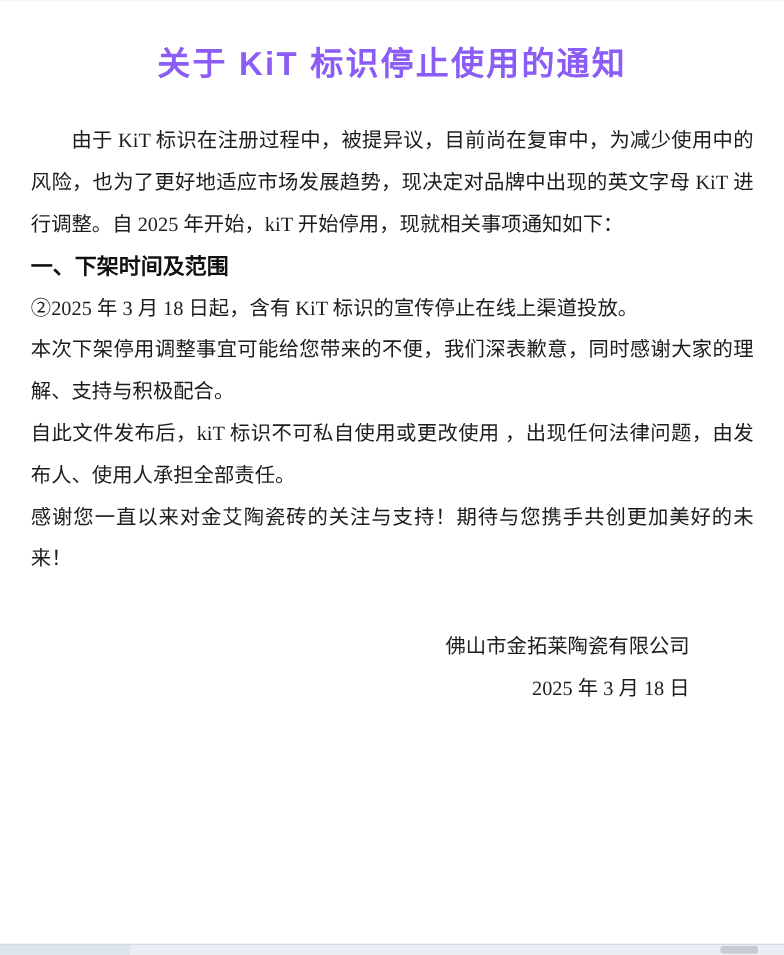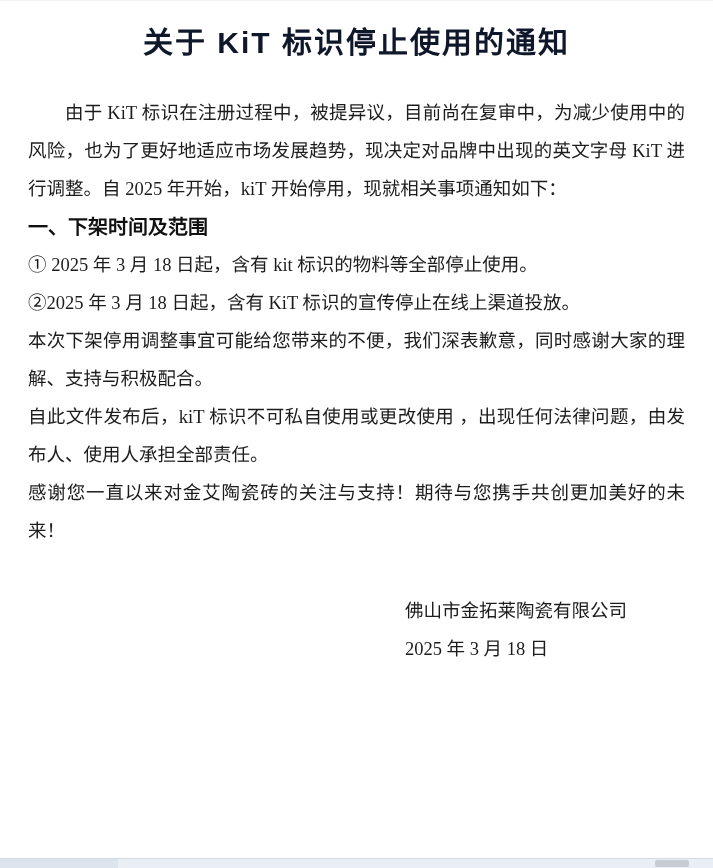--- a/index.html
+++ b/index.html
@@ -18,27 +18,27 @@
   .page {
     position: absolute;
     inset: 0;
     background: #ffffff;
     border-top: 1px solid #f2f4f6;
   }
   .doc {
     padding: 0 28px;
   }
   .doc-title {
-    margin: 24px 10px 0 10px;
+    margin: 40px 10px 0 10px;
     text-align: center;
     font-family: "Liberation Sans", "DejaVu Sans", sans-serif;
     font-size: 30px;
     font-weight: 700;
     letter-spacing: 2px;
-    color: #0f172a;
+    color: #8b5cf6;
     line-height: 36px;
   }
   .body-text {
     margin-top: 33px;
     font-size: 18.5px;
     line-height: 38px;
     text-align: justify;
     text-justify: inter-ideograph;
   }
   .body-text p {
@@ -51,21 +51,21 @@
     font-family: "Liberation Sans", "DejaVu Sans", sans-serif;
     font-weight: 700;
     font-size: 20px;
     color: #111111;
   }
   .signature {
     margin-top: 42px;
     margin-right: 58px;
     display: flex;
     flex-direction: column;
-    align-items: flex-start;
+    align-items: flex-end;
     align-self: flex-end;
     float: right;
     font-size: 18.5px;
     line-height: 38px;
   }
   .signature .company { white-space: nowrap; }
   .signature .date { white-space: nowrap; }
   
   .hscrollbar {
     position: absolute;
@@ -102,21 +102,20 @@
 
     <h1 class="doc-title">关于 KiT 标识停止使用的通知</h1>
 
     <div class="body-text">
 
 
       <p class="indent">由于 KiT 标识在注册过程中，被提异议，目前尚在复审中，为减少使用中的风险，也为了更好地适应市场发展趋势，现决定对品牌中出现的英文字母 KiT 进行调整。自 2025 年开始，kiT 开始停用，现就相关事项通知如下：</p>
 
       <p class="section-heading">一、下架时间及范围</p>
 
-      <p>① 2025 年 3 月 18 日起，含有 kit 标识的物料等全部停止使用。</p>
 
       <p>②2025 年 3 月 18 日起，含有 KiT 标识的宣传停止在线上渠道投放。</p>
 
 
       <p>本次下架停用调整事宜可能给您带来的不便，我们深表歉意，同时感谢大家的理解、支持与积极配合。</p>
 
       <p>自此文件发布后，kiT 标识不可私自使用或更改使用 ，出现任何法律问题，由发布人、使用人承担全部责任。</p>
 
 
       <p>感谢您一直以来对金艾陶瓷砖的关注与支持！期待与您携手共创更加美好的未来！</p>

